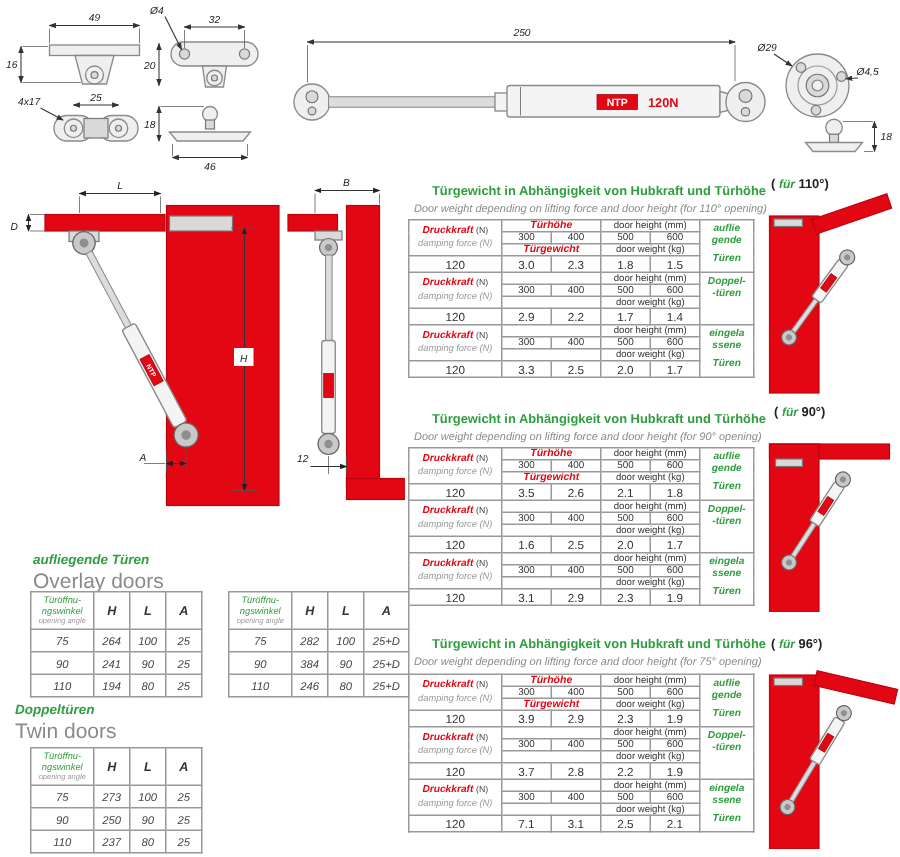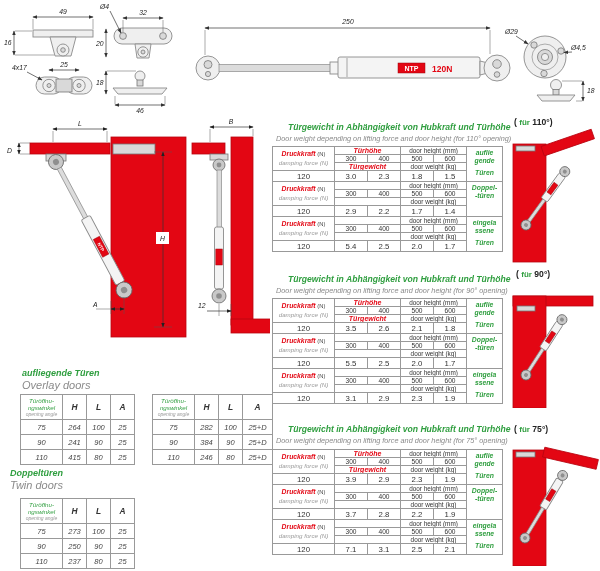--- a/index.html
+++ b/index.html
@@ -11,41 +11,41 @@
   .ext{stroke:#555;stroke-width:0.5;fill:none;}
   .gry{fill:#efefef;stroke:#8a8a8a;stroke-width:0.9;}
   .gry2{fill:#d9d9d9;stroke:#777;stroke-width:0.8;}
   .ball{fill:#c9c9c9;stroke:#666;stroke-width:0.8;}
   .ballc{fill:#8f8f8f;stroke:none;}
   .red{fill:#e30613;stroke:#b80510;stroke-width:0.8;}
   .redbox{fill:#e30613;stroke:#9c040d;stroke-width:0.5;}
   .body{fill:#f4f4f4;stroke:#8a8a8a;stroke-width:0.9;}
   .rod{fill:#dcdcdc;stroke:#8a8a8a;stroke-width:0.7;}
 
-  .wt-title{color:#2f9e3f;font-weight:bold;font-style:italic;font-size:8.6px;white-space:nowrap;text-align:right;}
+  .wt-title{color:#2f9e3f;font-weight:bold;font-size:8.6px;white-space:nowrap;text-align:right;}
   .wt-sub{color:#8a8a8a;font-style:italic;font-size:7.3px;white-space:nowrap;}
   table{border-collapse:collapse;table-layout:fixed;background:#fff;}
   .wtab{width:230px;}
   .wtab td{border:1px solid #999;padding:0;text-align:center;vertical-align:middle;color:#333;overflow:hidden;}
   tr.hr{height:8px;font-size:6.6px;}
   tr.vr{height:11px;font-size:7.8px;}
   td.fcell{font-size:6.2px;line-height:1.3;}
   .fde{color:#e30613;font-weight:bold;font-size:6.8px;font-style:italic;}
   .fn{color:#444;font-size:5.8px;}
   .fen{color:#999;font-style:italic;}
   td.rde{color:#e30613;font-weight:bold;font-style:italic;font-size:7px;}
   td.den{font-size:6.4px;color:#333;}
   td.tcell{color:#2f9e3f;font-weight:bold;font-style:italic;font-size:6.8px;line-height:1.15;vertical-align:top;padding-top:2px;}
   td.tcell span{display:block;}
   .t3{margin-top:4px;}
   .angle-tag{font-size:8.6px;color:#222;font-weight:bold;white-space:nowrap;}
-  .angle-tag .fur{color:#2f9e3f;font-size:8px;}
+  .angle-tag .fur{color:#2f9e3f;font-style:italic;font-size:8px;}
 
   .mt-de{color:#2f9e3f;font-weight:bold;font-style:italic;font-size:9px;white-space:nowrap;}
-  .mt-en{color:#8a8a8a;font-style:italic;font-size:11px;margin-top:1px;white-space:nowrap;}
+  .mt-en{color:#8a8a8a;font-size:14px;margin-top:1px;white-space:nowrap;}
   .mtab td{border:1px solid #999;padding:0;text-align:center;color:#444;}
   .mtab tr.mh{height:25px;}
   .mtab tr.mr{height:15px;font-size:7.5px;font-style:italic;}
   .mtab td.hcol{font-weight:bold;font-style:italic;font-size:8.4px;color:#333;}
   .acell span{display:block;}
   .a-de{color:#2f9e3f;font-size:6.2px;font-style:italic;line-height:1.2;}
   .a-en{color:#999;font-size:5px;font-style:italic;}
 </style>
 </head>
 <body>
@@ -314,21 +314,21 @@
           <td>400</td>
           <td>500</td>
           <td>600</td>
         </tr>
     <tr class="hr">
           <td colspan="2"></td>
           <td class="den" colspan="2">door weight (kg)</td>
         </tr>
     <tr class="vr">
           <td>120</td>
-          <td>5.4</td>
+          <td>3.3</td>
           <td>2.5</td>
           <td>2.0</td>
           <td>1.7</td>
         </tr>
   </tbody>
     </table>
 
   <div class="abs wt-title" style="left:288px;top:274px">Türgewicht in Abhängigkeit von Hubkraft und Türhöhe</div>
   <div class="abs wt-sub" style="left:276px;top:286px">Door weight depending on lifting force and door height (for 90° opening)</div>
   <table class="wtab abs" style="left:272px;top:298px">
@@ -384,21 +384,21 @@
           <td>400</td>
           <td>500</td>
           <td>600</td>
         </tr>
     <tr class="hr">
           <td colspan="2"></td>
           <td class="den" colspan="2">door weight (kg)</td>
         </tr>
     <tr class="vr">
           <td>120</td>
-          <td>5.5</td>
+          <td>1.6</td>
           <td>2.5</td>
           <td>2.0</td>
           <td>1.7</td>
         </tr>
 
     <tr class="hr">
           <td class="fcell" rowspan="3"><span class="fde">Druckkraft</span> <span class="fn">(N)</span><br><span class="fen">damping force (N)</span></td>
           <td colspan="2"></td>
           <td class="den" colspan="2">door height (mm)</td>
           <td class="tcell" rowspan="4">
@@ -552,21 +552,21 @@
       <circle class="ball" cx="0" cy="0" r="5"></circle>
         <circle class="ballc" cx="0" cy="0" r="2"></circle>
       <rect class="rod" x="5" y="-1.6" width="28" height="3.2"></rect>
       <rect class="body" x="31" y="-3.8" width="31" height="7.6" rx="1.5"></rect>
       <rect class="redbox" x="39" y="-2.4" width="12" height="4.8"></rect>
       <circle class="ball" cx="66" cy="0" r="5"></circle>
         <circle class="ballc" cx="66" cy="0" r="2"></circle>
     </g>
   </svg>
 
-  <div class="abs angle-tag" style="left:514px;top:424px"><span>(</span> <span class="fur">für</span> <span>75°)</span></div>
+  <div class="abs angle-tag" style="left:514px;top:424px"><span>(</span> <span class="fur">für</span> <span>96°)</span></div>
   <svg class="abs" style="left:505px;top:436px" width="95" height="130" viewBox="0 0 95 130">
     <rect class="red" x="8" y="14" width="33" height="116"></rect>
     <g transform="translate(38,19) rotate(13)">
         <rect class="red" x="0" y="-8" width="55" height="10"></rect>
       </g>
     <rect class="gry2" x="11" y="16" width="19" height="5"></rect>
     <g transform="translate(20,102) rotate(-59)">
       <circle class="ball" cx="0" cy="0" r="5"></circle>
         <circle class="ballc" cx="0" cy="0" r="2"></circle>
       <rect class="rod" x="5" y="-1.6" width="32" height="3.2"></rect>
@@ -606,21 +606,21 @@
           <td>25</td>
         </tr>
     <tr class="mr">
           <td>90</td>
           <td>241</td>
           <td>90</td>
           <td>25</td>
         </tr>
     <tr class="mr">
           <td>110</td>
-          <td>415</td>
+          <td>194</td>
           <td>80</td>
           <td>25</td>
         </tr>
   </tbody>
     </table>
 
   <table class="mtab abs" style="left:152px;top:394px">
     <colgroup>
         <col style="width:42px">
         <col style="width:24px">

